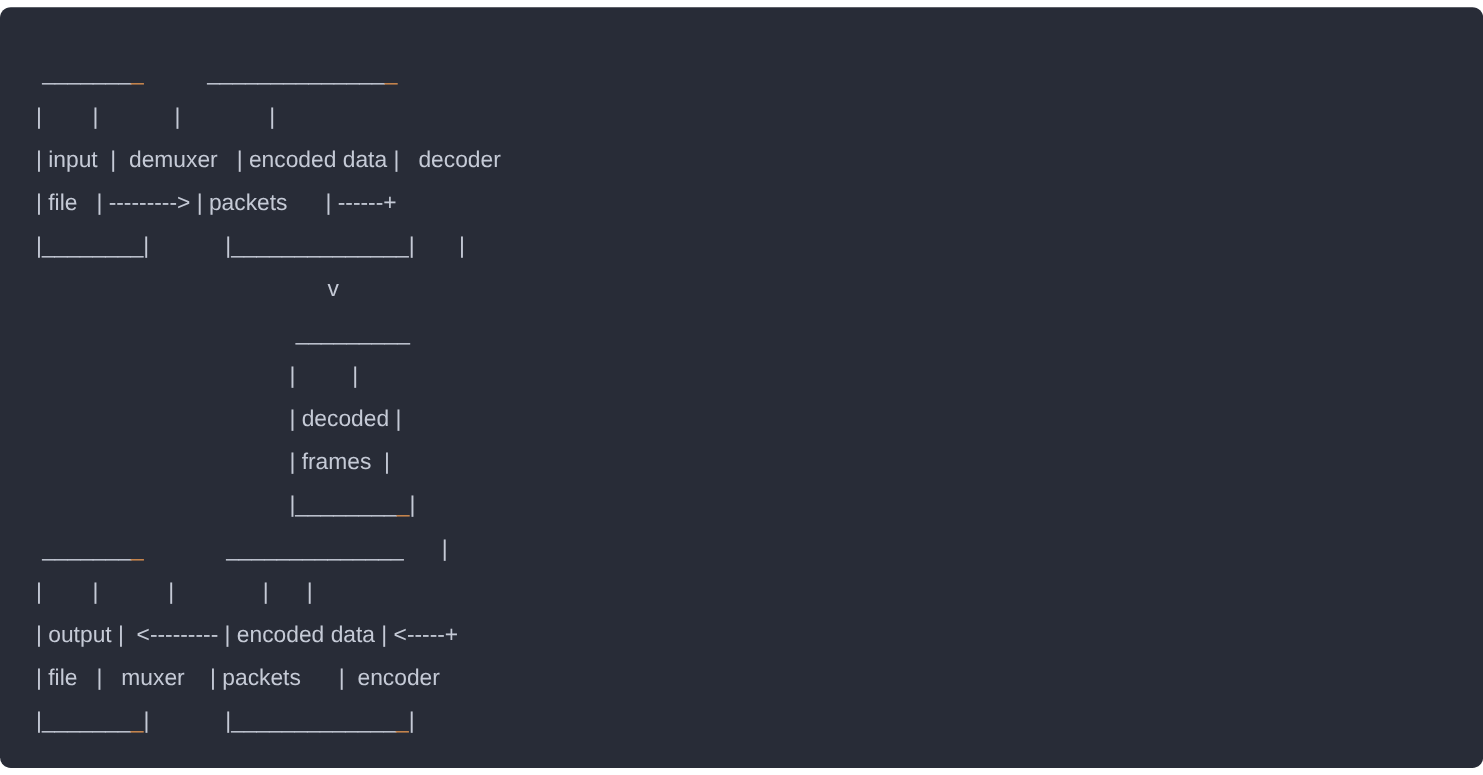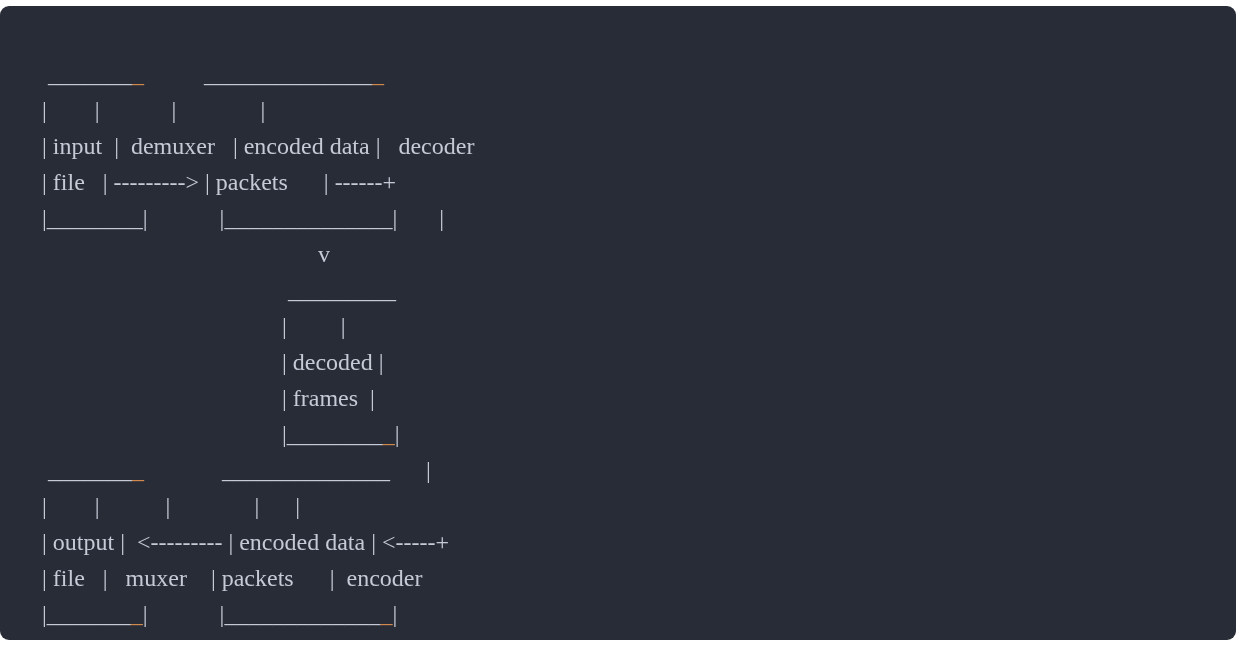--- a/index.html
+++ b/index.html
@@ -24,24 +24,24 @@
     box-sizing: border-box;
     background: #282c37;
     border-radius: 9px;
     overflow: hidden;
   }
 
   #ascii-art {
     position: absolute;
     left: 30px;
     top: 38px;
-    margin: 12px;
+    margin: 0;
     padding: 0;
-    font-family: Liberation Serif, serif;
-    font-size: 24px;
+    font-family: Liberation Sans, sans-serif;
+    font-size: 19px;
     line-height: 36px;
     letter-spacing: 0px;
     color: #c5cad6;
     white-space: pre;
     font-weight: 400;
     -webkit-font-smoothing: antialiased;
   }
 
   .hl-orange { color: #d08a4e; }
   .hl-plain  { color: #c5cad6; }

